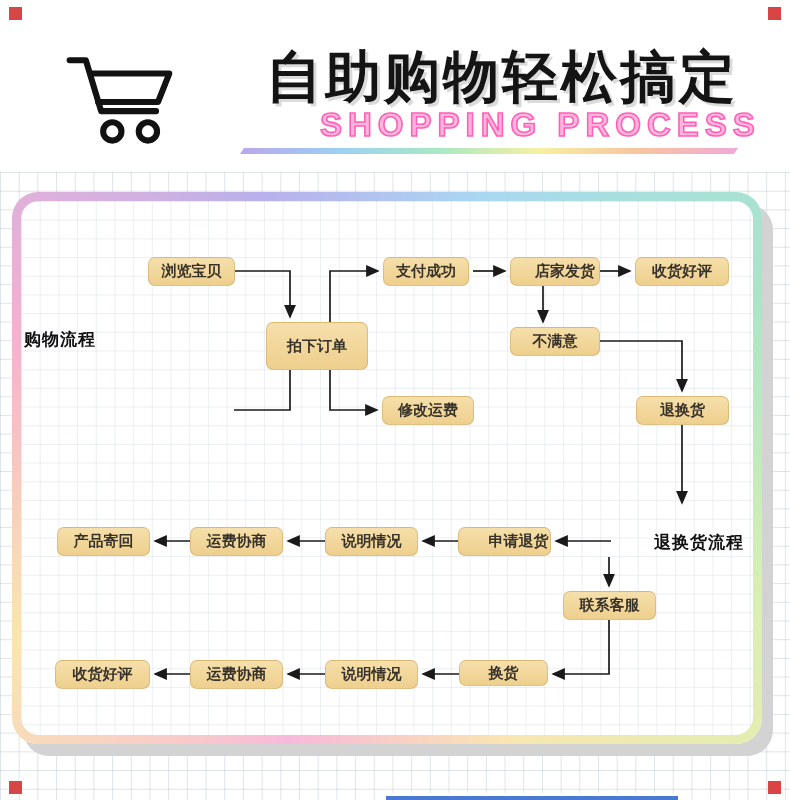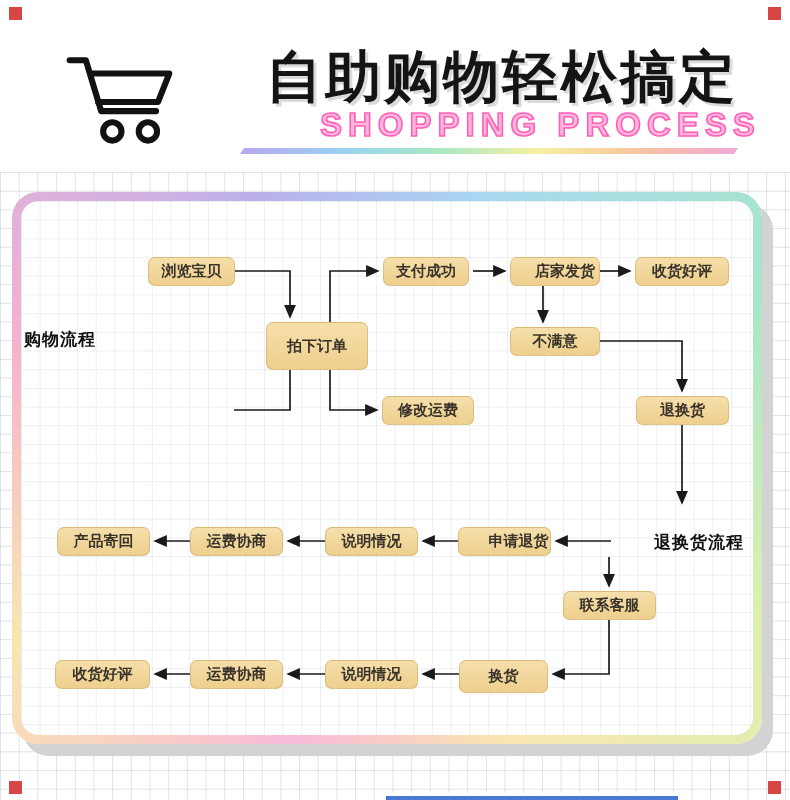--- a/index.html
+++ b/index.html
@@ -140,20 +140,20 @@
   <div class="node" style="left:635px;top:257px;width:94px;height:29px;">收货好评</div>
   <div class="node" style="left:266px;top:322px;width:102px;height:48px;">拍下订单</div>
   <div class="node" style="left:510px;top:327px;width:90px;height:29px;">不满意</div>
   <div class="node" style="left:382px;top:396px;width:92px;height:29px;">修改运费</div>
   <div class="node" style="left:636px;top:396px;width:93px;height:29px;">退换货</div>
   <div class="node" style="left:458px;top:527px;width:93px;height:29px;padding-left:28px;">申请退货</div>
   <div class="node" style="left:325px;top:527px;width:93px;height:29px;">说明情况</div>
   <div class="node" style="left:190px;top:527px;width:93px;height:29px;">运费协商</div>
   <div class="node" style="left:57px;top:527px;width:93px;height:29px;">产品寄回</div>
   <div class="node" style="left:563px;top:591px;width:93px;height:29px;">联系客服</div>
-  <div class="node" style="left:459px;top:660px;width:89px;height:33px;text-align:right;">换货</div>
+  <div class="node" style="left:459px;top:660px;width:89px;height:26px;text-align:right;">换货</div>
   <div class="node" style="left:325px;top:660px;width:93px;height:29px;">说明情况</div>
   <div class="node" style="left:190px;top:660px;width:93px;height:29px;">运费协商</div>
   <div class="node" style="left:55px;top:660px;width:95px;height:29px;">收货好评</div>
 
   <div class="next-peek"></div>
 
 </div>
 
 </body></html>

